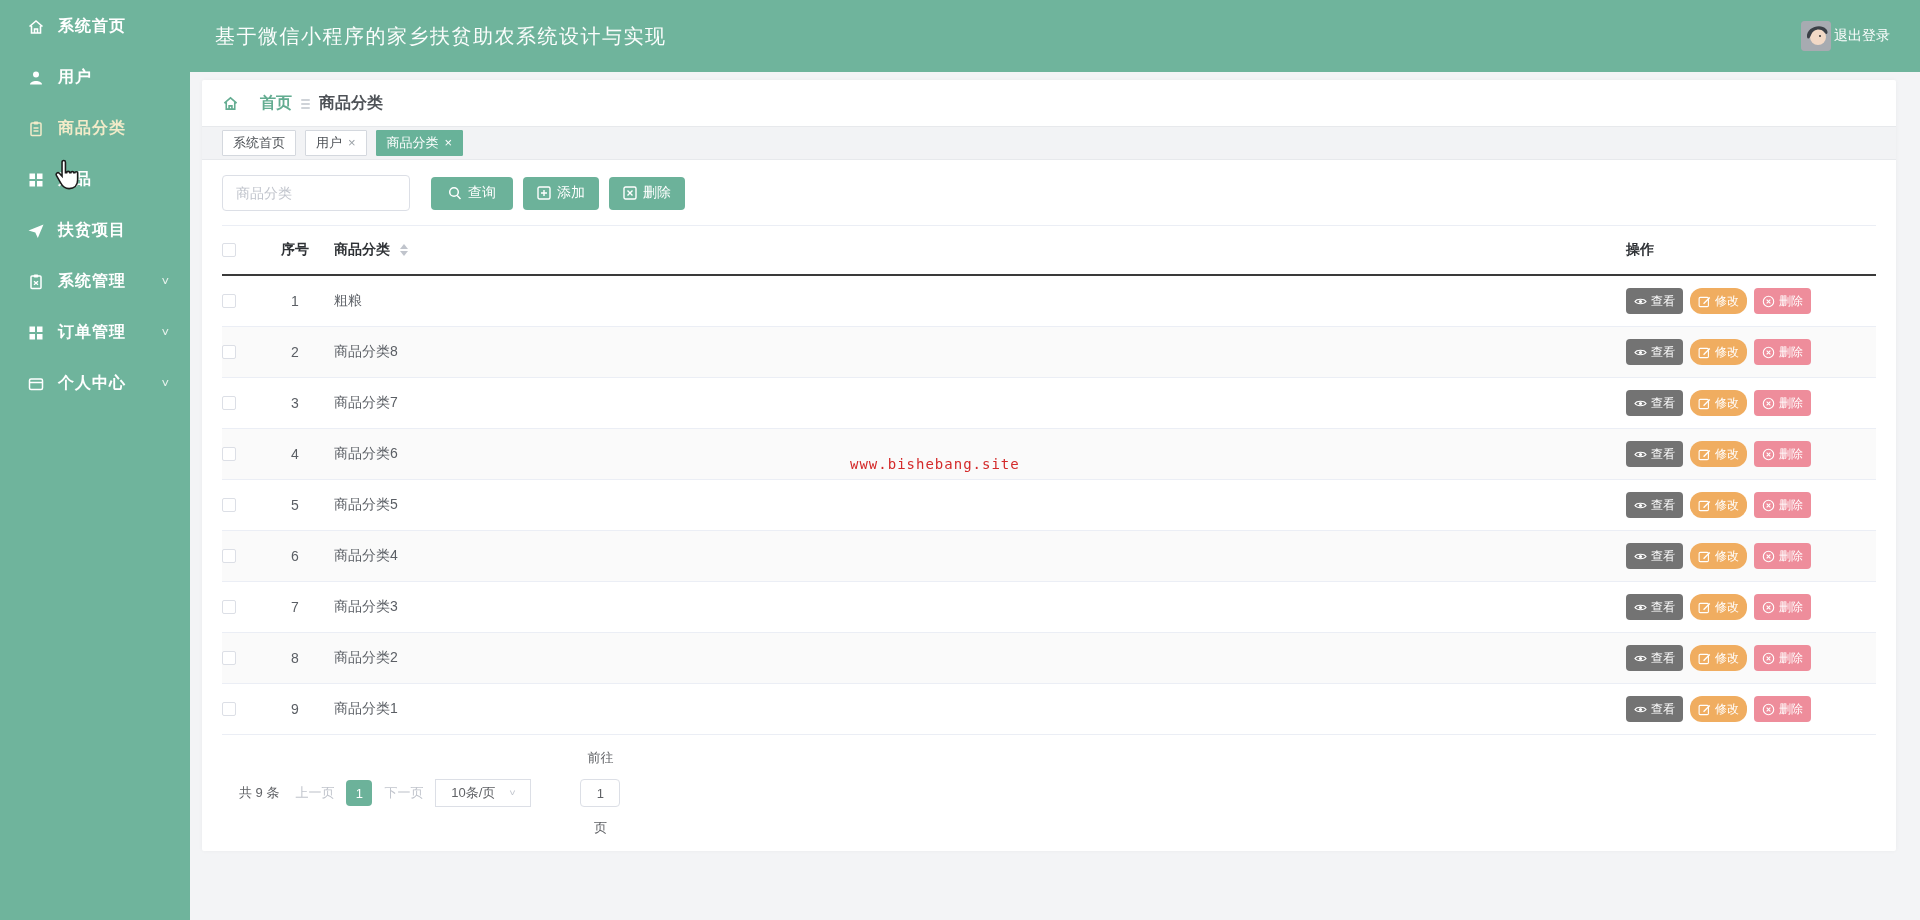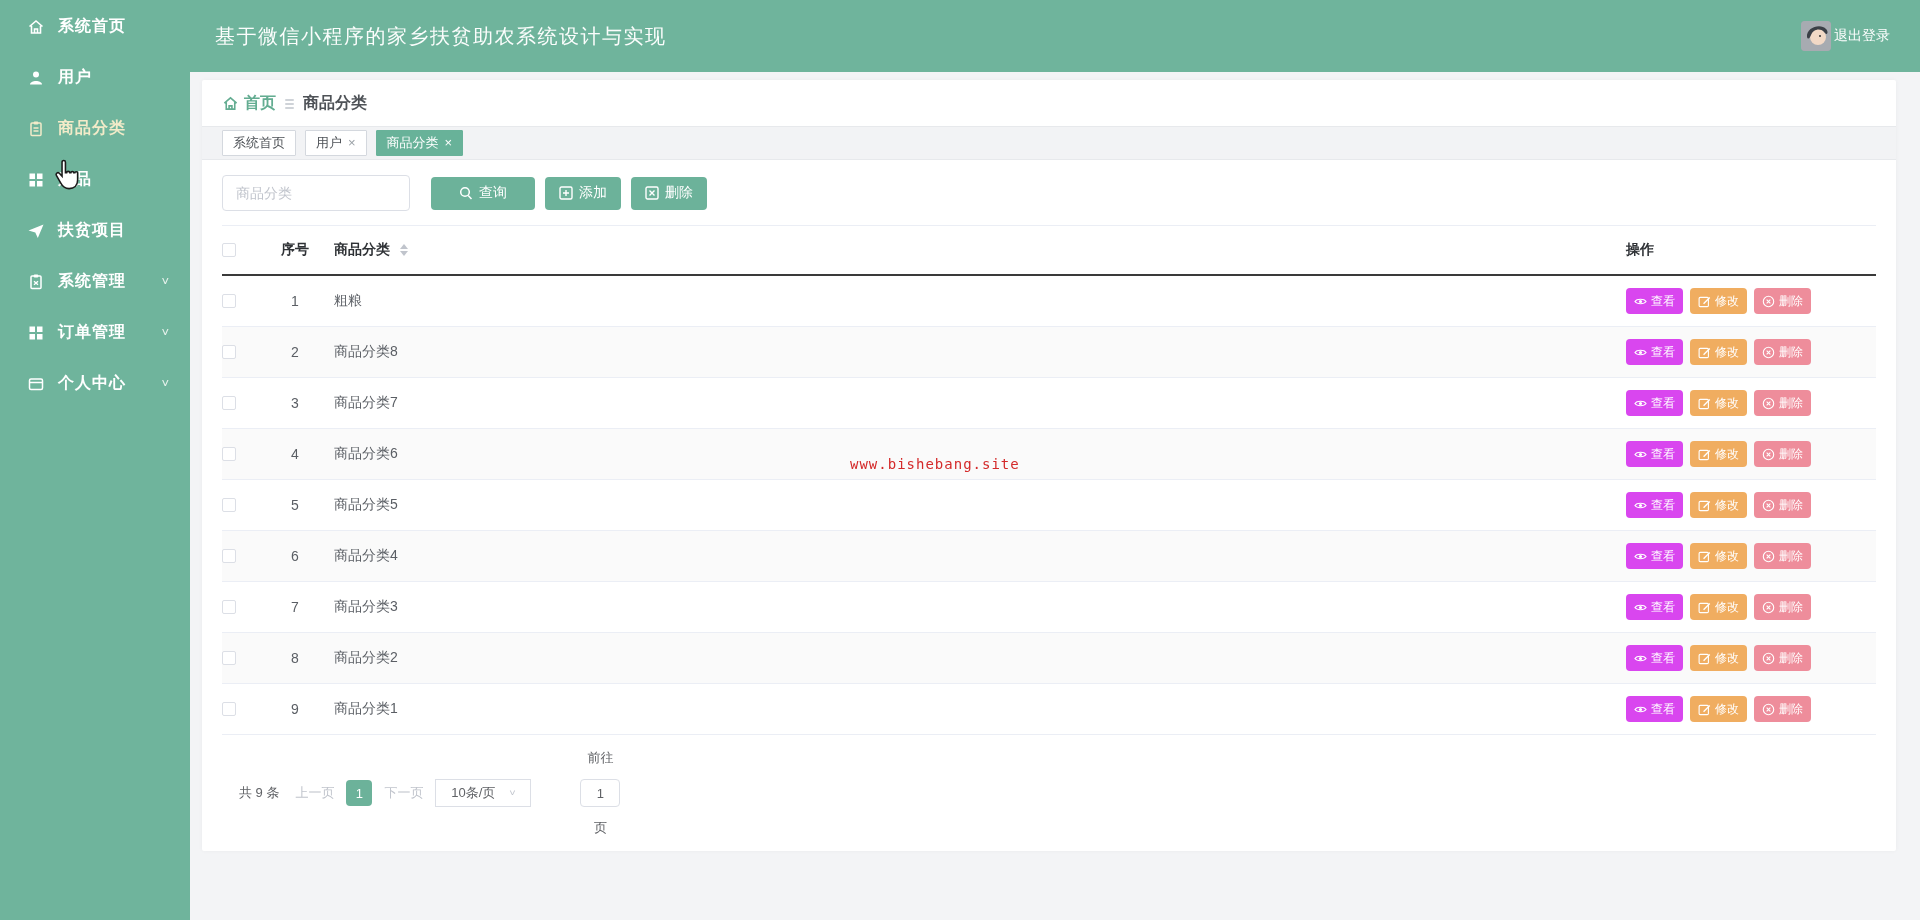--- a/index.html
+++ b/index.html
@@ -23,21 +23,21 @@
   .user-box { display:flex; align-items:center; gap:3px; cursor:pointer; }
   .avatar { width:30px; height:30px; border-radius:4px; overflow:hidden; background:#9aa0a8; }
   .logout { color:#ffffff; font-size:14px; }
 
   .content { flex:1; padding:8px 24px 0 12px; position:relative; }
   .card { background:#ffffff; border-radius:2px; padding-bottom:14px; position:relative; min-height:712px;
           box-shadow:0 0 4px rgba(0,0,0,.04); }
 
   
   .crumb-row { display:flex; align-items:center; padding:13px 20px 12px 20px; font-size:16px; }
-  .crumb-home { display:flex; align-items:center; gap:5px; color:#63ac91; cursor:pointer; font-weight:600; }
+  .crumb-home { display:flex; align-items:center; gap:21px; color:#63ac91; cursor:pointer; font-weight:600; }
   .crumb-home svg { width:17px; height:17px; }
   .crumb-sep { color:#c3c7cc; margin:0 9px; display:inline-flex; flex-direction:column; gap:2px; }
   .crumb-sep i { display:block; width:9px; height:2px; background:#cfd3d8; border-radius:1px; }
   .crumb-cur { color:#4e5257; font-weight:600; }
 
   
   .tabstrip { background:#f2f3f5; border-top:1px solid #e7e9ec; border-bottom:1px solid #e7e9ec;
               padding:3px 20px 4px 20px; display:flex; align-items:center; gap:9px; height:34px; }
   .chip { height:26px; display:inline-flex; align-items:center; gap:6px; padding:0 10px; background:#ffffff;
           border:1px solid #d4d8de; font-size:13px; color:#4e5257; cursor:pointer; border-radius:1px; }
@@ -46,42 +46,42 @@
   .chip.active .x { color:#ffffff; }
 
   
   .toolbar { display:flex; align-items:center; margin:15px 0 0 20px; gap:10px; }
   .search-input { width:188px; height:36px; border:1px solid #dcdfe6; border-radius:4px; padding:0 13px;
                   font-size:14px; color:#303133; outline:none; font-family:inherit; }
   .search-input::placeholder { color:#c0c4cc; }
   .btn { height:33px; border:none; border-radius:4px; background:#6cb29a; color:#ffffff; font-size:14px;
          display:inline-flex; align-items:center; gap:6px; padding:0 14px; cursor:pointer; font-family:inherit; }
   .btn svg { width:14px; height:14px; }
-  .btn.query { margin-left:11px; padding:0 28px;text-align:center; }
+  .btn.query { margin-left:11px; padding:0 17px;text-align:center; }
 
   
   .table { margin:14px 20px 0 20px; border-top:1px solid #ebeef5; font-size:14px; }
   .thead { display:flex; align-items:center; height:50px; border-bottom:2px solid #3a3a3a; color:#2f3236; font-weight:700; }
   .trow  { display:flex; align-items:center; height:51px; border-bottom:1px solid #ebeef5; color:#5a5e64; }
   .trow:nth-child(even) { background:#fafafa; }
   .c-check { width:42px; display:flex; align-items:center; }
   .checkbox { width:14px; height:14px; border:1px solid #dcdfe6; border-radius:2px; background:#fff; cursor:pointer; }
   .c-idx { width:62px; text-align:center; }
   .c-cat { flex:1; padding-left:8px; }
   .c-act { width:250px; display:flex; align-items:center; gap:7px; }
   .sort-carets { display:inline-flex; flex-direction:column; gap:2px; margin-left:6px; vertical-align:middle; }
   .sort-carets i { width:0; height:0; border-left:4px solid transparent; border-right:4px solid transparent; display:block; }
   .sort-carets .up { border-bottom:5px solid #c0c4cc; }
   .sort-carets .dn { border-top:5px solid #c0c4cc; }
 
   .abtn { height:26px; border:none; border-radius:4px; color:#ffffff; font-size:12px; display:inline-flex;
           align-items:center; gap:4px; padding:0 8px; cursor:pointer; font-family:inherit; }
   .abtn svg { width:13px; height:13px; }
-  .abtn.view { background:#d946ef;text-align:right; }
-  .abtn.edit { background:#f0ad60; }
+  .abtn.view { background:#737373;text-align:right; }
+  .abtn.edit { background:#f0ad60;border-radius:12px; }
   .abtn.del  { background:#ee8d9b; }
 
   
   .pager { display:flex; align-items:center; margin:14px 0 0 20px; font-size:13px; color:#606266; gap:12px; }
   .pager .total { margin-right:4px;margin-left:17px; }
   .pg-dis { color:#c0c4cc; cursor:default; }
   .pg-cur { width:26px; height:26px; background:#6cb29a; color:#fff; border-radius:4px; display:flex;
             align-items:center; justify-content:center; cursor:pointer; }
   .pg-size { height:28px; min-width:96px; border:1px solid #dcdfe6; border-radius:0; display:inline-flex;
              align-items:center; justify-content:center; gap:14px; padding:0 10px; cursor:pointer; background:#fff; }

